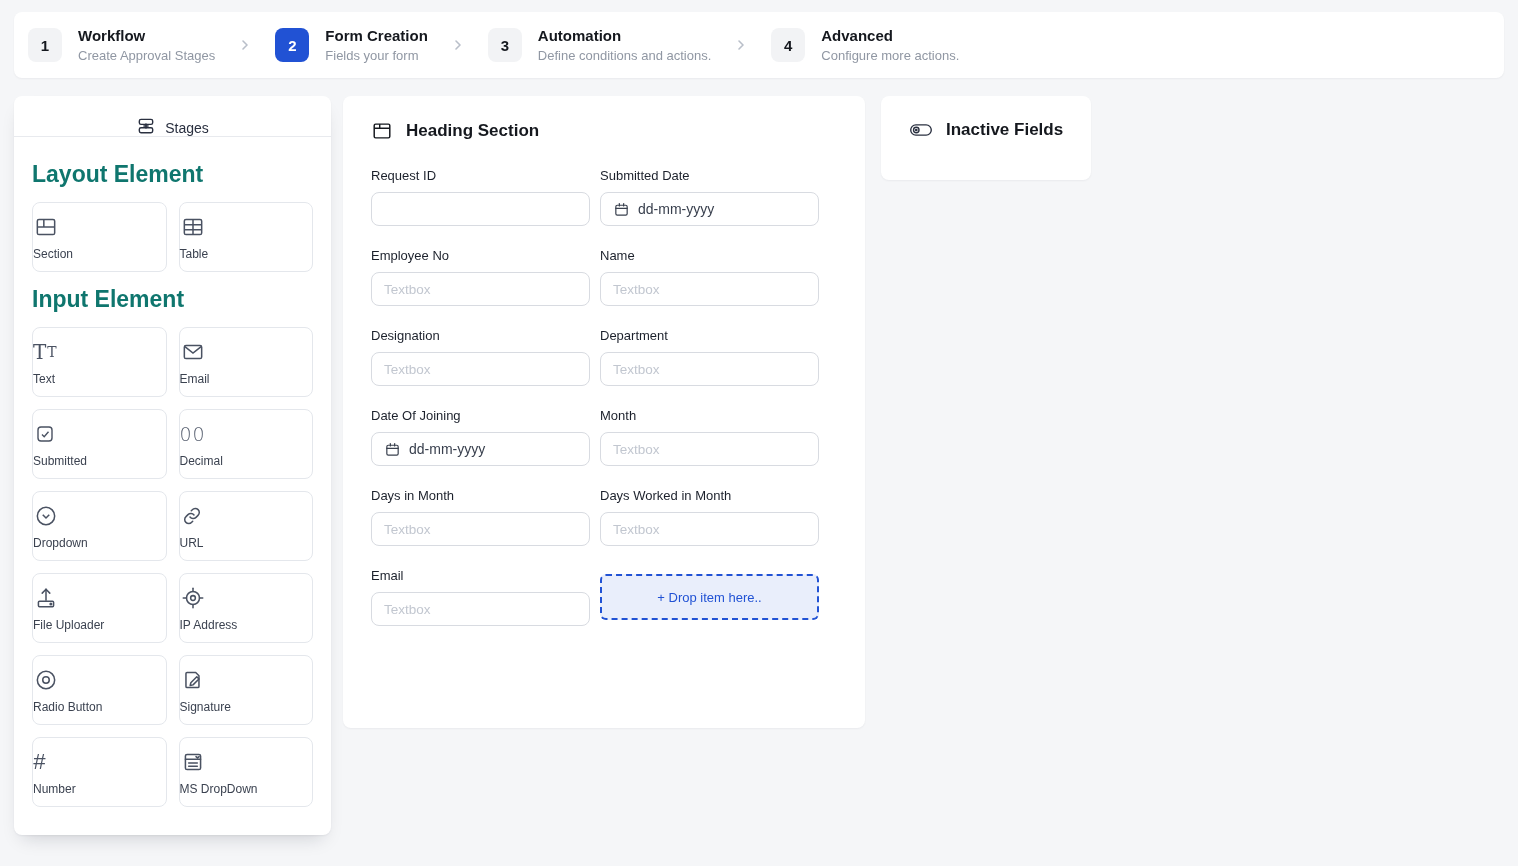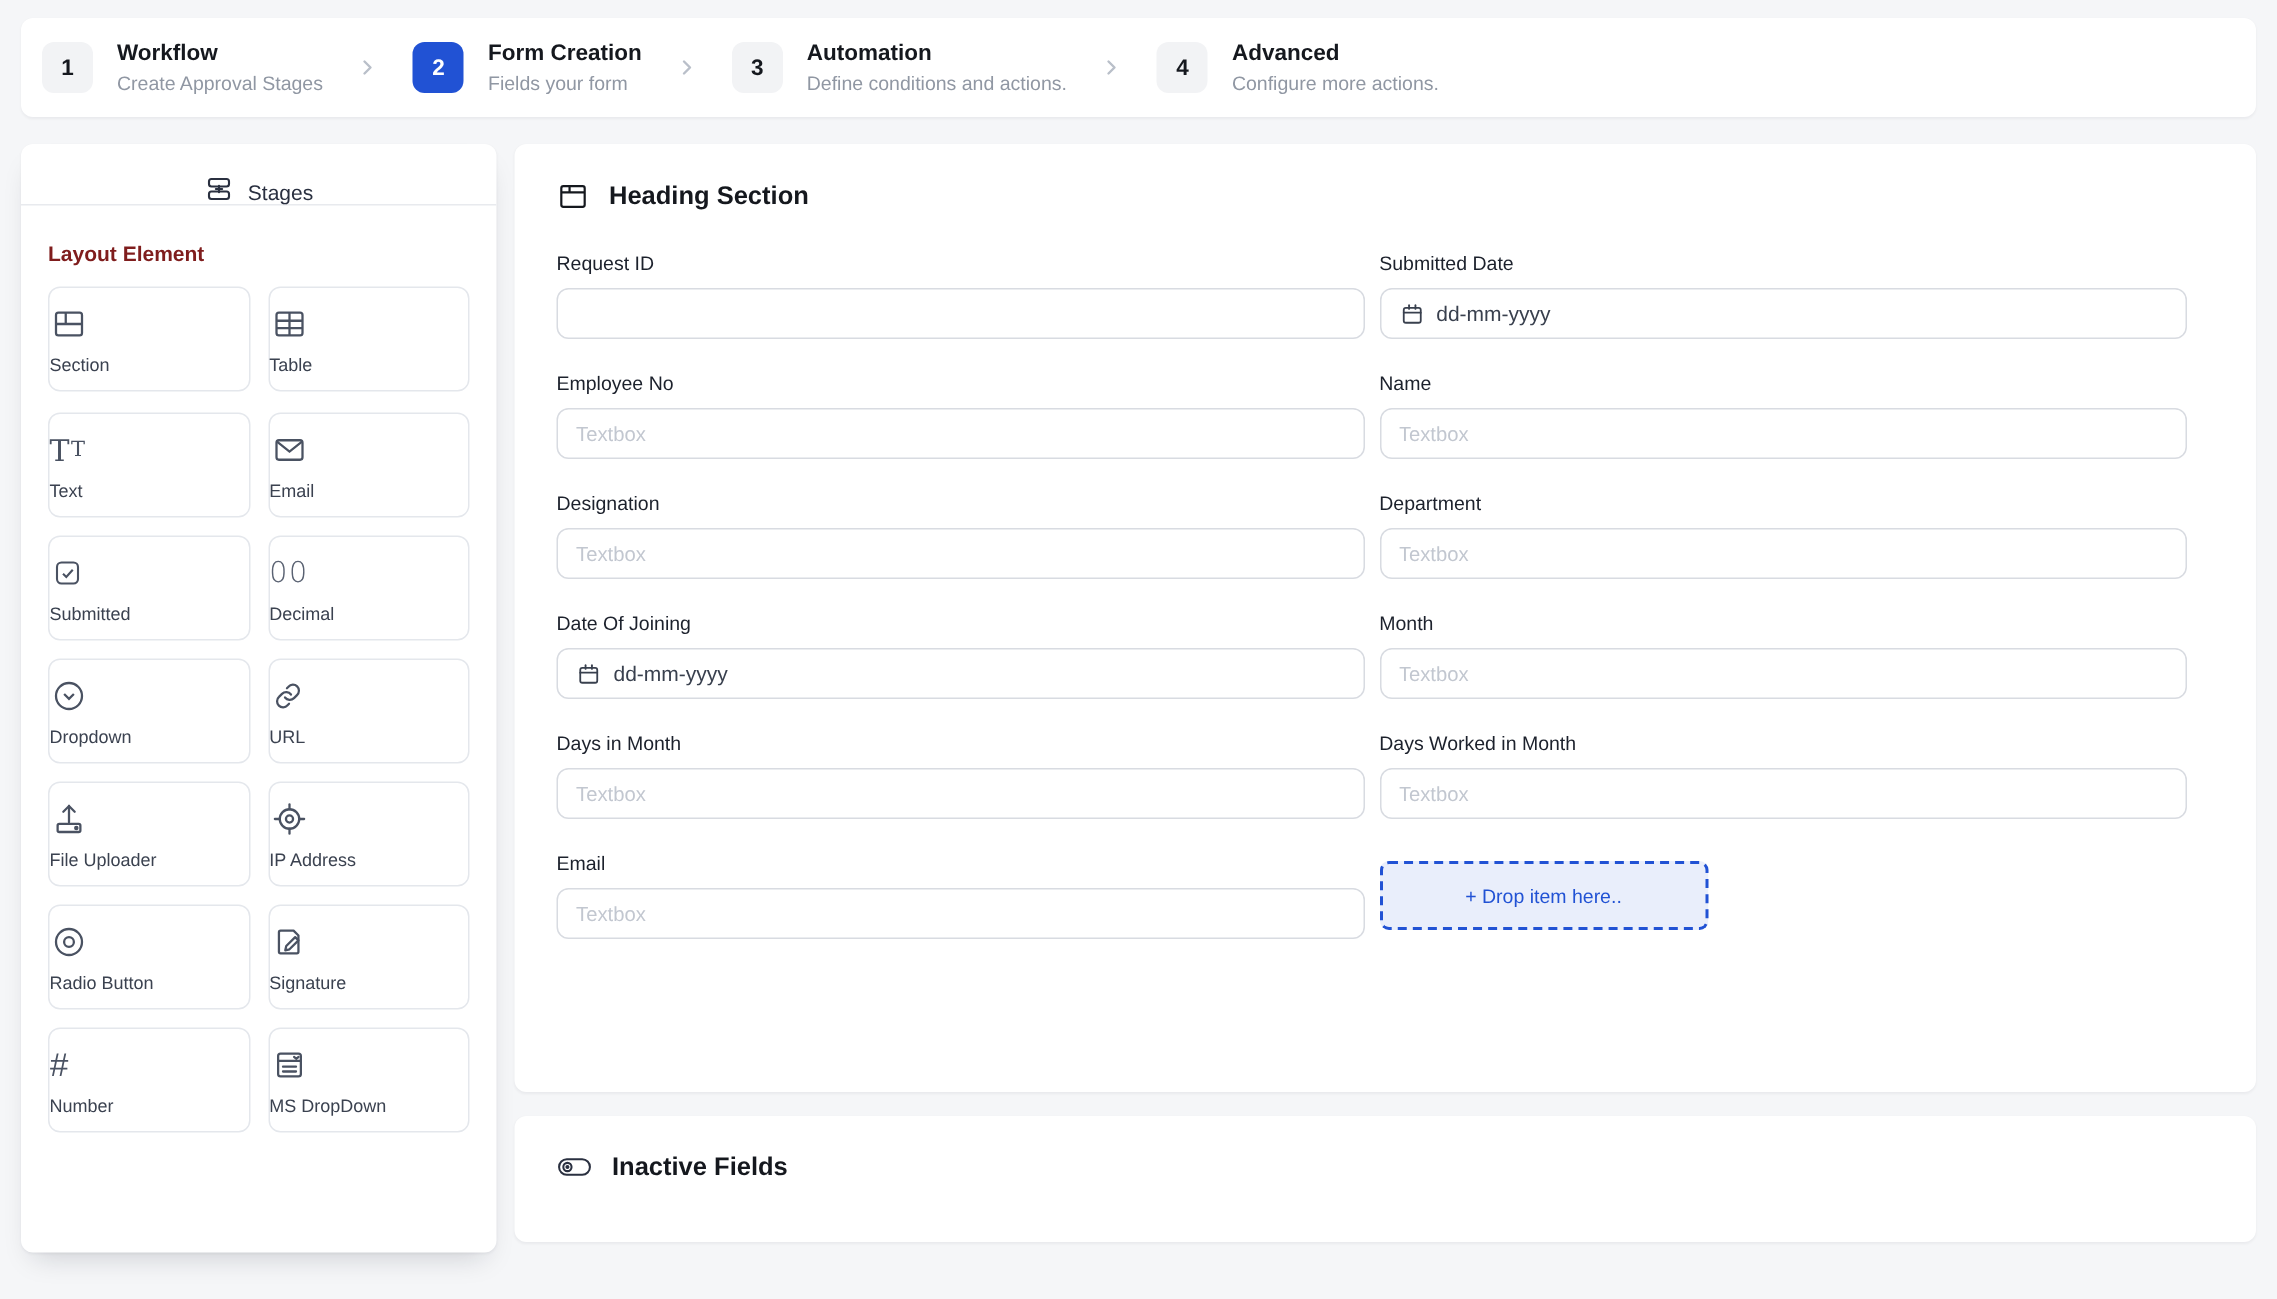--- a/index.html
+++ b/index.html
@@ -42,34 +42,34 @@
   .tabbar { display:flex; border-bottom:1px solid #e8eaee; height:41px; }
   .tab {
     flex:1; display:flex; align-items:flex-end; justify-content:center; gap:9px;
     font-size:14px; color:#2a3040; cursor:pointer; position:relative;
   }
   .tab.active { color:#2152d4; font-weight:500; }
   .tab.active::after {
     content:""; position:absolute; left:0; right:0; bottom:-1px; height:3px; background:#2152d4;
   }
   .sb-body { padding:16px 18px; }
-  .sb-heading { font-size:14px; font-weight:700; color:#7f1d1d; margin:8px 0 14px; }
+  .sb-heading { font-size:23px; font-weight:700; color:#0f766e; margin:8px 0 14px; }
   .elem-grid { display:grid; grid-template-columns:1fr 1fr; gap:12px; margin-bottom:14px; }
   .card {
     border:1px solid #e4e7ec; border-radius:8px; background:#fff;
     height:70px; display:flex; flex-direction:column; align-items:flex-start; justify-content:center;
     gap:6px; cursor:grab;
   }
   .card .ic { height:28px; display:flex; align-items:center; justify-content:center; color:#4a5262; }
   .card .lbl { font-size:12px; color:#3b4250; }
   .glyph { font-family:"DejaVu Serif", serif; font-size:20px; color:#5a6272; letter-spacing:1px; }
   .hash { font-family:"Liberation Sans", sans-serif; font-size:22px; font-weight:300; font-style:italic; color:#5a6272; }
 
   
-  .main { flex:1; display:flex; flex-direction:column; gap:16px; }
+  .main { flex:1; display:flex; flex-direction:row; gap:16px; }
   .panel {
     background:#fff; border-radius:8px;
     box-shadow:0 1px 2px rgba(16,24,40,.05);
   }
   .panel-head { display:flex; align-items:center; gap:13px; padding:24px 28px 0; }
   .panel-title { font-size:17px; font-weight:700; color:#15181e; }
   .form-panel { height:632px; }
   .form-grid {
     display:grid; grid-template-columns:1fr 1fr; column-gap:10px; row-gap:22px;
     padding:26px 46px 0 28px;
@@ -180,20 +180,21 @@
               <rect x="4" y="5" width="16" height="14" rx="1.5"></rect>
                 <line x1="4" y1="10" x2="20" y2="10"></line>
                 <line x1="4" y1="14.5" x2="20" y2="14.5"></line>
                 <line x1="12" y1="5" x2="12" y2="19"></line>
             </svg>
           </span>
           <span class="lbl">Table</span>
         </div>
       </div>
 
+      <div class="sb-heading">Input Element</div>
       <div class="elem-grid">
         <div class="card">
           <span class="ic glyph">T<b style="font-size:14px;font-weight:400;">T</b></span>
           <span class="lbl">Text</span>
         </div>
         <div class="card">
           <span class="ic">
             <svg width="26" height="26" viewBox="0 0 24 24" fill="none" stroke="#4a5262" stroke-width="1.4">
                 <rect x="4" y="6" width="16" height="12" rx="1.5"></rect>
                 <polyline points="4.5 7 12 13 19.5 7"></polyline>

